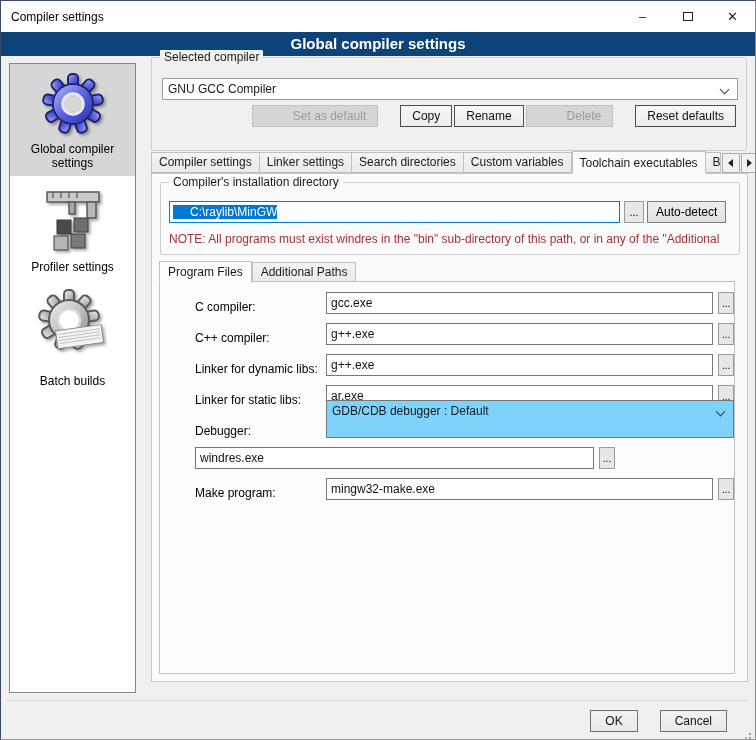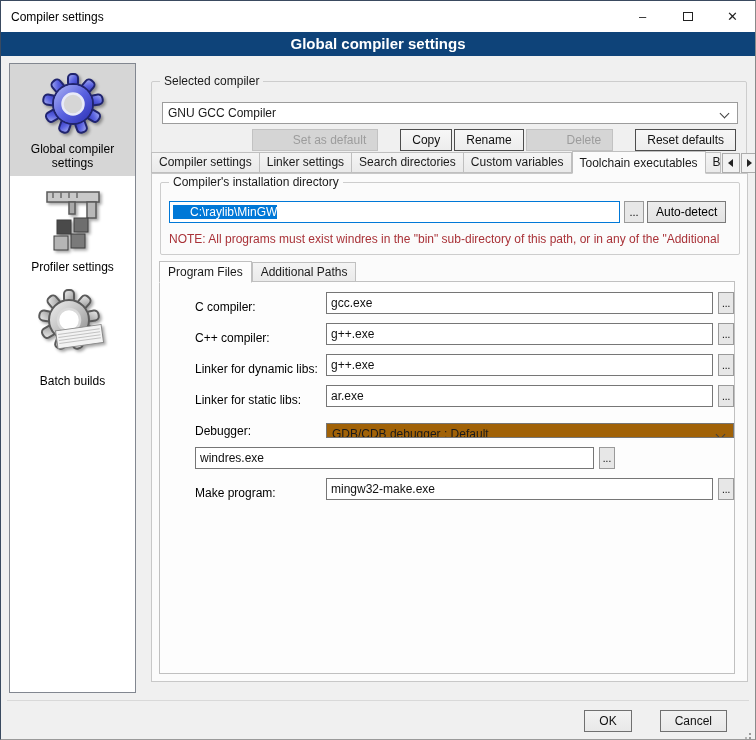--- a/index.html
+++ b/index.html
@@ -34,21 +34,21 @@
   .glabel { position:absolute; top:-8px; left:8px; padding:0 4px; line-height:14px; }
 
   .btn { height:22px; background:linear-gradient(#F7F7F7,#EDEDED); border:1px solid #4D4D4D;
          font-family:inherit; font-size:12px; color:#111; padding:0 11px; cursor:pointer; }
   .btn.disabled { background:#D5D5D5; border-color:#C2C2C2; color:#9C9C9C;padding-left:40px; }
 
   .chev { position:absolute; right:9px; top:7px; width:7px; height:7px;
           border-right:1.4px solid #404040; border-bottom:1.4px solid #404040; transform:rotate(45deg); }
 
   
-  .grp-compiler { left:150px; top:80px; width:596px; height:94px; }
+  .grp-compiler { left:150px; top:56px; width:596px; height:94px; }
   .combo { position:relative; background:#fff; border:1px solid #9C9C9C; height:22px;
            line-height:20px; padding:0 12px 0 5px; white-space:nowrap; overflow:hidden; }
   .combo1 { position:absolute; left:10px; top:20px; width:576px; }
   .btnrow { position:absolute; left:10px; top:47px; right:10px; display:flex; justify-content:flex-end; align-items:center; }
   .btnrow .gap { width:20px; }
   .btnrow .btn { margin-left:2px; }
 
   
   .tabstrip { position:absolute; left:150px; top:149px; right:7px; height:23px;
               display:flex; align-items:flex-end; }
@@ -89,28 +89,28 @@
                    margin-bottom:-1px; position:relative; z-index:3; }
   .innerpage { position:absolute; left:7px; top:107px; width:576px; height:393px;
                background:#FDFDFD; border:1px solid #C0C0C0; z-index:1; padding:10px 0 0 11px; }
 
   .frow { display:flex; align-items:flex-end; height:22px; margin-bottom:9px;margin-left:24px; }
   .flabel { width:135px; padding-top:3px; color:#000; }
   .ffield { width:399px; height:22px; background:#fff; border:1px solid #767676; font-family:inherit;
             font-size:12px; padding:0 4px; color:#111; }
   .fbrowse { width:16px; height:22px; margin-left:5px; background:#E7E7E7; border:1px solid #9A9A9A;
              font-size:10px; text-align:center; cursor:pointer; font-family:inherit; }
-  .fcombo { position:relative; width:420px; height:15px; background:#a16207; border:1px solid #767676;
+  .fcombo { position:relative; width:420px; height:38px; background:#7dd3fc; border:1px solid #767676;
             line-height:20px; padding:0 22px 0 5px; white-space:nowrap; overflow:hidden; cursor:pointer; }
 
   
   .sep { position:absolute; left:6px; right:6px; top:699px; border-top:1px solid #D9D9D9; }
   .footer { position:absolute; right:28px; top:709px; display:flex; }
   .footer .btn { border-color:#707070; background:linear-gradient(#F2F2F2,#E8E8E8); padding:0 14px; }
-  .footer .btn + .btn { margin-left:28px; }
+  .footer .btn + .btn { margin-left:22px; }
   .grip { position:absolute; right:4px; bottom:4px; width:2px; height:2px; background:#9a9a9a;
           box-shadow: -8px 8px #9a9a9a, -4px 4px #b5b5b5, 0 8px #9a9a9a, -4px 8px #b5b5b5, 0 4px #9a9a9a, 0 0 #9a9a9a; }
 </style>
 </head>
 <body>
 
 <div class="window">
 
   <div class="titlebar">
     <span class="title">Compiler settings</span>

